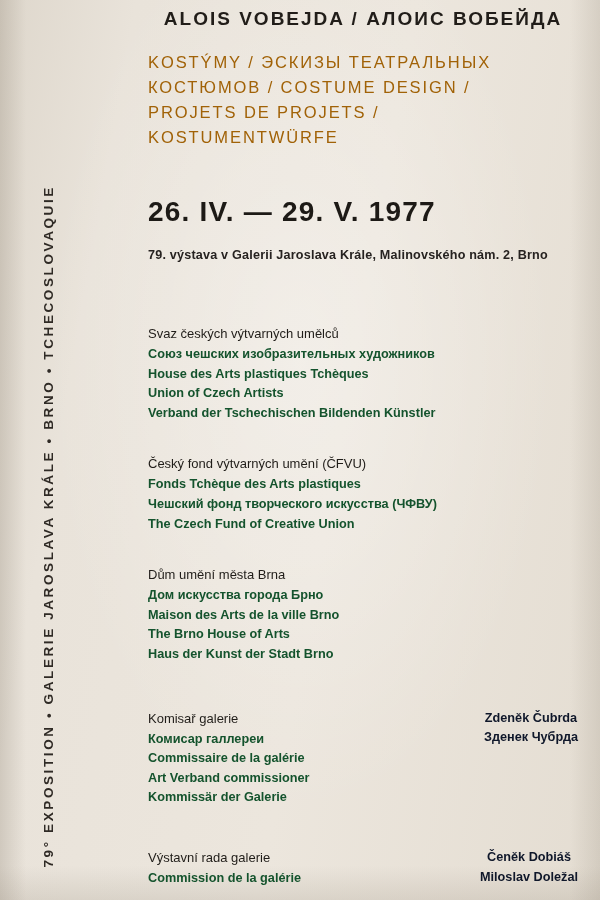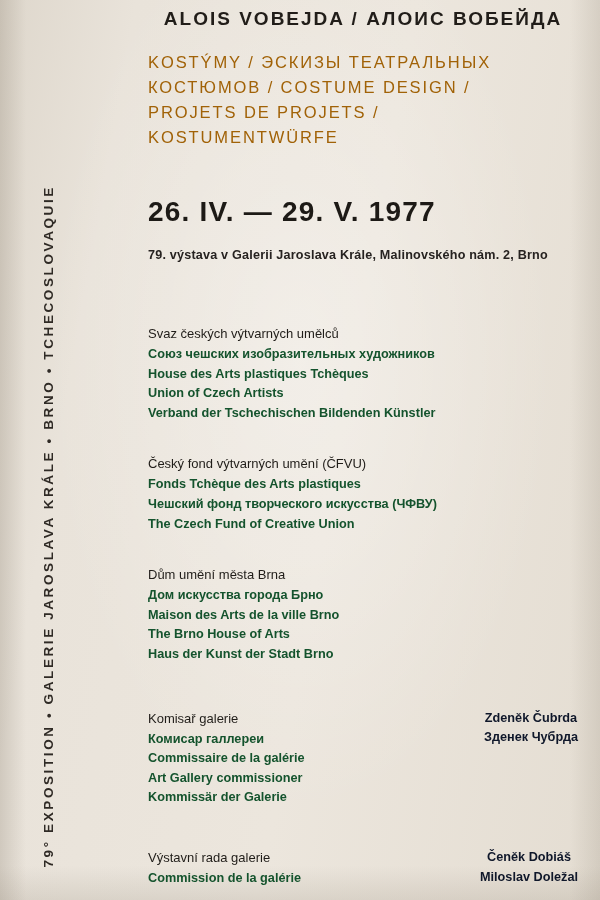--- a/index.html
+++ b/index.html
@@ -209,21 +209,21 @@
       <div class="line">Maison des Arts de la ville Brno</div>
       <div class="line">The Brno House of Arts</div>
       <div class="line">Haus der Kunst der Stadt Brno</div>
     </div>
 
     <div class="section with-names sec-commissioner">
       <div class="left">
         <div class="heading">Komisař galerie</div>
         <div class="line">Комисар галлереи</div>
         <div class="line">Commissaire de la galérie</div>
-        <div class="line">Art Gallery commissioner</div>
+        <div class="line">Art Verband commissioner</div>
         <div class="line">Kommissär der Galerie</div>
       </div>
       <div class="names names-offset-1">
         <div>Zdeněk Čubrda</div>
         <div>Зденек Чубрда</div>
       </div>
     </div>
 
     <div class="section with-names sec-council">
       <div class="left">

